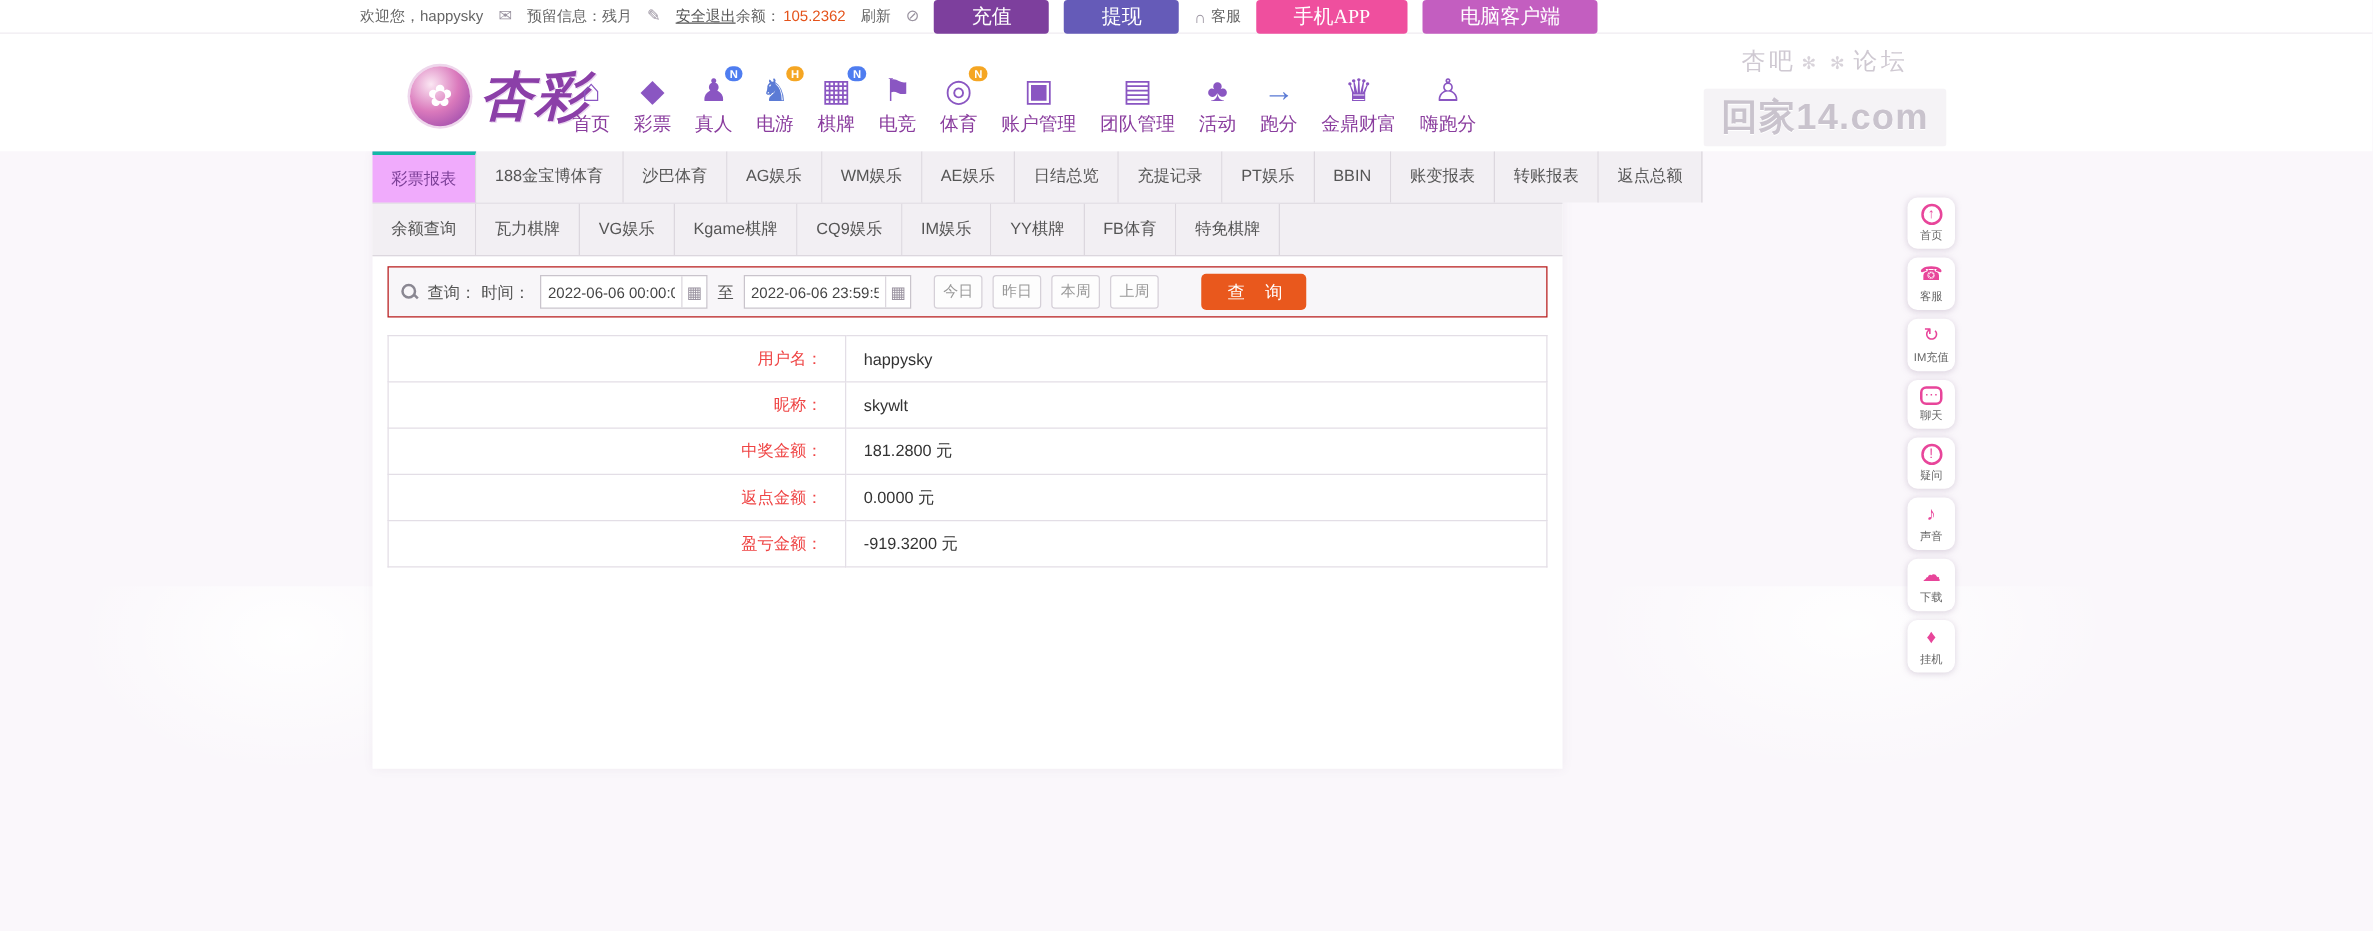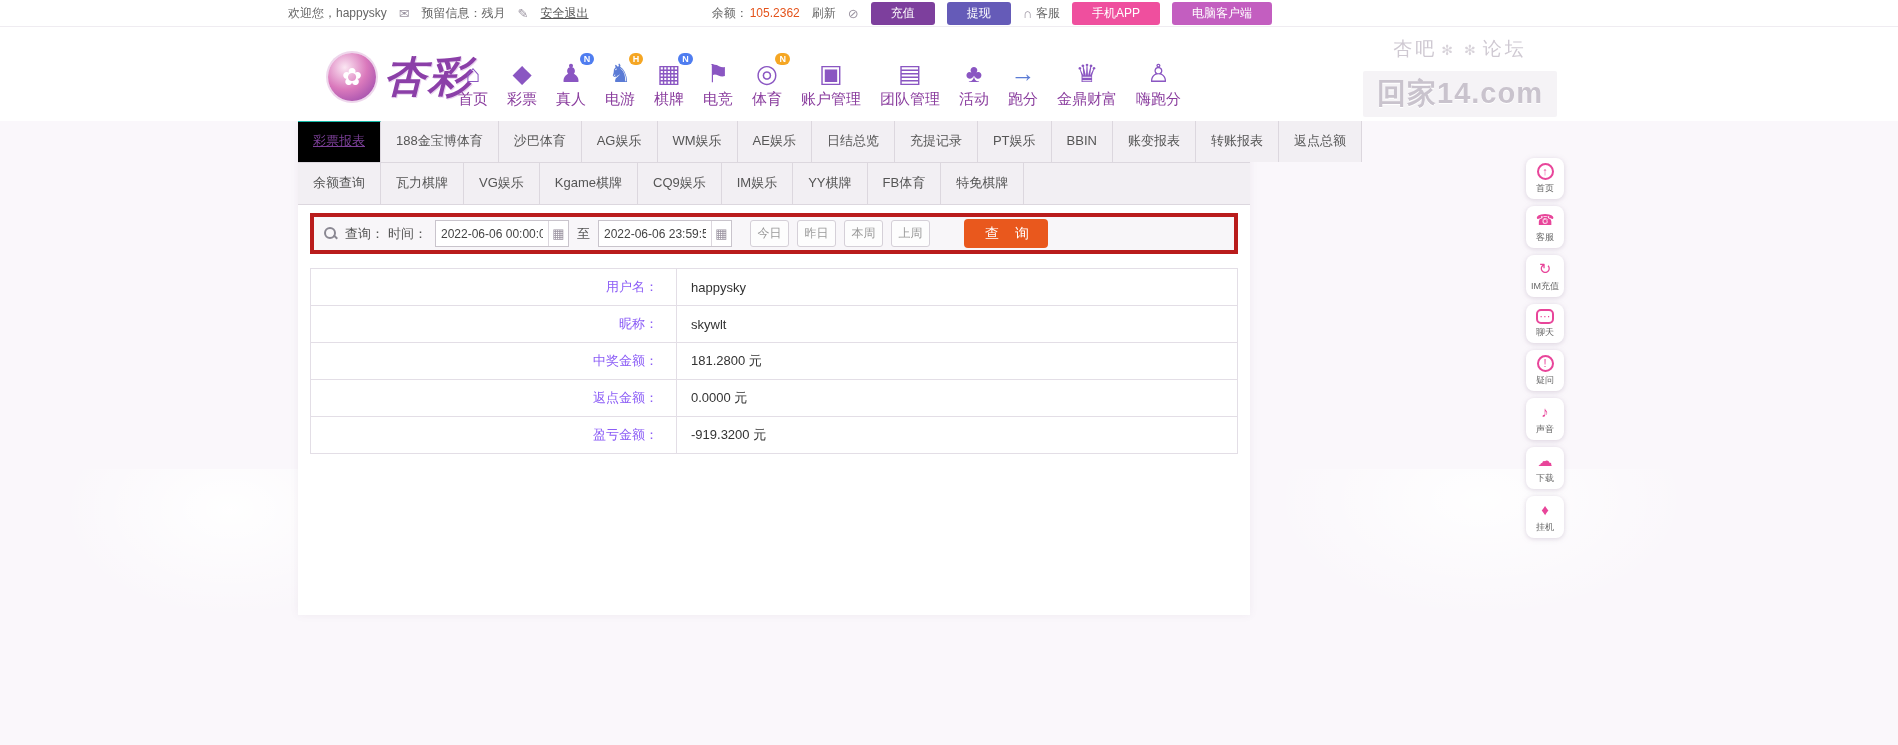--- a/index.html
+++ b/index.html
@@ -24,22 +24,22 @@
     position:absolute; top:0; left:0; width:100%; height:27px;
     background:#fff; border-bottom:1px solid #efecf1;
     display:flex; align-items:center; justify-content:space-between;
     padding:0 626px 0 288px; font-size:12px; color:#666; z-index:5;
   }
   .tb-left, .tb-right { display:flex; align-items:center; gap:12px; white-space:nowrap; }
   .tb-icon { color:#9a93a0; font-size:13px; cursor:pointer; }
   .logout { color:#555; text-decoration:underline; cursor:pointer; }
   .balance-num { color:#e4531b; }
   .tb-btn {
-    border:none; color:#fff; font-size:12px; padding:3px 20px; border-radius:3px; cursor:pointer;
-    font-family:Liberation Sans, sans-serif;
+    border:none; color:#fff; font-size:16px; padding:3px 30px; border-radius:3px; cursor:pointer;
+    font-family:Liberation Serif, serif;
   }
   .btn-recharge { background:#7d3f9d; }
   .btn-withdraw { background:#655bb8; }
   .btn-app { background:#ef4f9e; }
   .btn-pc { background:#c35ec0; }
 
   
   .header { position:absolute; top:27px; left:0; width:100%; height:94px; background:#fff; z-index:4; }
   .logo { position:absolute; left:328px; top:22px; display:flex; align-items:center; gap:8px; cursor:pointer; }
   .logo-mark {
@@ -78,30 +78,30 @@
     background:#fff; box-shadow:0 0 8px rgba(120,90,130,.08); z-index:3;
   }
   .tabstrip { background:#f2eff3; border-bottom:1px solid #dcd7de; }
   .tabrow { display:flex; border-bottom:1px solid #dcd7de; }
   .tabrow:last-child { border-bottom:none; }
   .tab {
     padding:0 15px; line-height:40px; height:41px; font-size:13px; color:#555;
     border-right:1px solid #dcd7de; background:#f2eff3; cursor:pointer; white-space:nowrap;
   }
   .tab.active {
-    background:#000000; border-top:1px solid #14b8a6; line-height:37px; color:#7b3f97;text-decoration:underline;
+    background:#f0abfc; border-top:3px solid #14b8a6; line-height:37px; color:#7b3f97;
   }
 
   .subtabs { display:flex; align-items:center; gap:28px; padding:16px 14px 6px; }
   .subtab { font-size:13px; color:#333; cursor:pointer; padding:6px 4px; }
   .subtab.active { background:#5c2f6e; color:#fff; padding:6px 12px; border-radius:2px; }
 
   
   .querybar {
-    margin:8px 12px 0; background:#f8f6f9; border:4px solid #b91c1c; height:41px;
+    margin:8px 12px 0; background:#f8f6f9; border:1px solid #b91c1c; height:41px;
     display:flex; align-items:center; gap:8px; padding:0 10px; font-size:13px; color:#555;
   }
   .search-glyph { position:relative; width:13px; height:13px; display:inline-block; }
   .search-glyph::before { content:""; position:absolute; left:0; top:0; width:8px; height:8px;
     border:2px solid #8a8792; border-radius:50%; }
   .search-glyph::after { content:""; position:absolute; left:9px; top:9px; width:5px; height:2px;
     background:#8a8792; transform:rotate(45deg); }
   .dateinput { display:flex; align-items:center; background:#fff; border:1px solid #c9c4cc; height:27px; }
   .dateinput input {
     border:none; outline:none; width:112px; height:25px; padding:0 5px; font-size:12px; color:#444;
@@ -115,21 +115,21 @@
   }
   .search-btn {
     width:84px; height:29px; background:#e9581d; border:none; border-radius:4px; color:#fff;
     font-size:14px; letter-spacing:6px; cursor:pointer; margin-left:26px; font-family:inherit;
     padding-left:8px;
   }
 
   
   .result-table { margin:14px 12px 0; border-collapse:collapse; width:928px; font-size:13px; }
   .result-table td { border:1px solid #e3dee6; height:37px; }
-  .td-label { width:366px; text-align:right; padding-right:18px; color:#8b5cf6;padding-left:12px; }
+  .td-label { width:366px; text-align:right; padding-right:18px; color:#ef4444;padding-left:12px; }
   .td-value { padding-left:14px; color:#333; }
 
   
   .floatmenu { position:absolute; left:1526px; top:158px; display:flex; flex-direction:column; gap:7px; z-index:6; }
   .fm-item {
     width:38px; background:#fff; border-radius:8px; box-shadow:0 1px 5px rgba(160,140,170,.35);
     padding:5px 2px 4px; display:flex; flex-direction:column; align-items:center; gap:2px; cursor:pointer;
   }
   .fm-icon { color:#e8459a; font-size:15px; line-height:18px; height:18px; }
   .fm-icon.ring {

